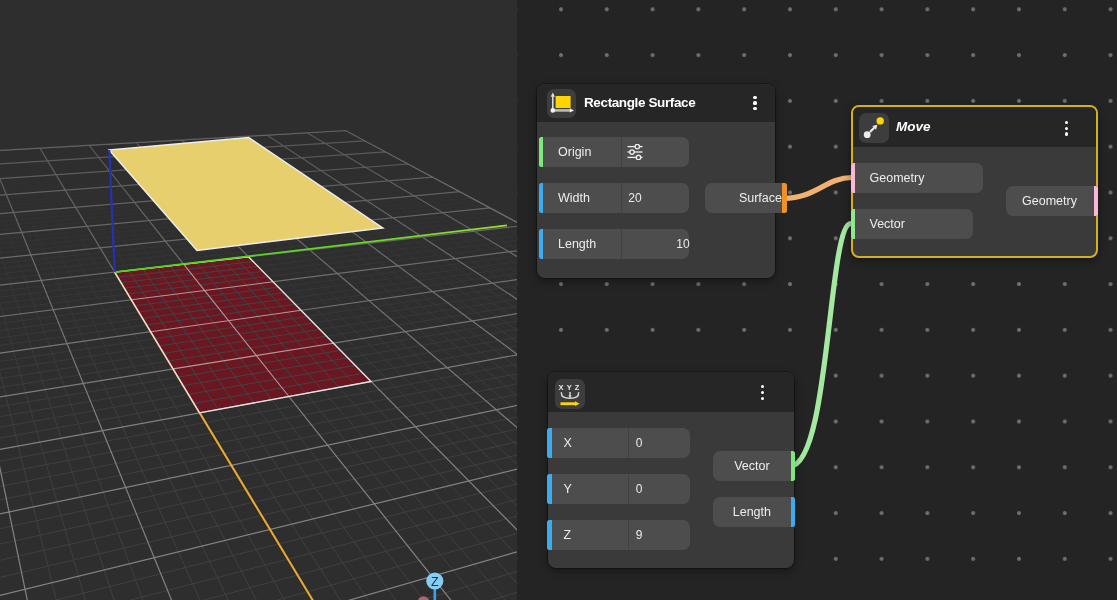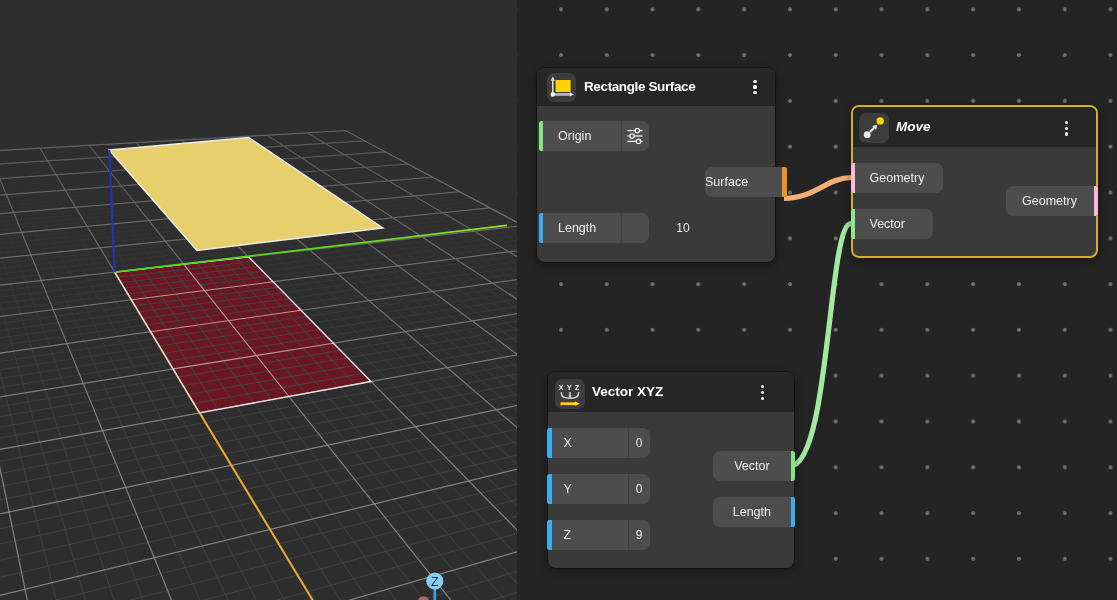--- a/index.html
+++ b/index.html
@@ -5,21 +5,21 @@
 #vp{position:absolute;left:0;top:0;width:517px;height:600px;}
 #ed{position:absolute;left:517px;top:0;width:600px;height:600px;background:#242425;
 background-image:radial-gradient(circle,#707070 0 1.5px,rgba(112,112,112,.5) 1.9px,rgba(112,112,112,0) 2.4px);
 background-size:45.8px 45.8px;background-position:21.1px -13.6px;}
 .node{position:absolute;background:#3a3a3b;border-radius:8px;box-shadow:0 0 0 1px rgba(0,0,0,.28),0 3px 9px rgba(0,0,0,.4);}
 .hdr{position:absolute;left:0;top:0;right:0;background:#262627;border-radius:8px 8px 0 0;}
 .ibox{position:absolute;background:#3d3d3e;border-radius:7px;}
 .ttl{position:absolute;color:#fff;font-weight:bold;font-size:13.5px;white-space:nowrap;}
 .dots3 .d{position:absolute;width:3.2px;height:3.2px;border-radius:50%;background:#fdfdfd;}
 .row{position:absolute;background:#4d4d4e;height:30px;}
-.irow{border-radius:3px 7px 7px 3px;}
+.irow{border-radius:3px 7px 7px 3px;padding-left:40px;}
 .orow{border-radius:7px 3px 3px 7px;}
 .bar{position:absolute;top:0;bottom:0;width:4.5px;}
 .bl{left:0;border-radius:2.5px 0 0 2.5px;}
 .br{right:0;border-radius:0 2.5px 2.5px 0;}
 .lbl{position:absolute;color:#ededed;font-size:12.5px;line-height:30px;white-space:nowrap;}
 .dvd{position:absolute;top:0;bottom:0;width:1.2px;background:#414142;}
 .val{position:absolute;top:0;color:#ebebeb;font-size:12px;line-height:30px;text-align:center;}
 .cgreen{background:#7de87c;}.cblue{background:#3cabf0;}.corange{background:#ee9227;}
 .cpink{background:#f9b8d4;}
 svg{display:block;}
@@ -83,21 +83,21 @@
 <circle cx="434.8" cy="581" r="8.6" fill="#85cdf2"></circle>
 <text x="434.8" y="585.5" font-size="12.5" fill="#12344f" text-anchor="middle">Z</text>
 </svg>
   </div>
 <div id="ed"></div>
 <svg style="position:absolute;left:0;top:0" width="1117" height="600" viewBox="0 0 1117 600" fill="none">
 <path d="M784 198.3 C816 198.3 826 177.5 852 177.5" stroke="#f2b173" stroke-width="5.2"></path>
 <path d="M790 466 C830 466 828 223.5 851 223.5" stroke="#a3e9a0" stroke-width="5.2"></path>
 </svg>
 
-<div class="node" style="left:537px;top:68px;width:238px;height:194px;">
+<div class="node" style="left:537px;top:84px;width:238px;height:194px;">
  <div class="hdr" style="height:38px;"></div>
  <div class="ibox" style="left:10px;top:4.5px;width:29px;height:29px;">
   <svg width="29" height="29" viewBox="0 0 29 29">
    <rect x="8.6" y="7" width="15" height="12" fill="#fed501"></rect>
    <line x1="5.8" y1="7.2" x2="5.8" y2="21" stroke="#e2e2e2" stroke-width="1.5"></line>
    <path d="M5.8 3.4L3.7 7.8H7.9Z" fill="#e2e2e2"></path>
    <line x1="7" y1="21.4" x2="23.5" y2="21.4" stroke="#bdbdbd" stroke-width="2.6"></line>
    <circle cx="5.8" cy="21.4" r="2.3" fill="#f2f2f2"></circle>
    <path d="M27 21.4L22.8 19.3V23.5Z" fill="#f2f2f2"></path>
   </svg>
@@ -116,29 +116,35 @@
    <g stroke="#ececec" stroke-width="1.35" fill="#4d4d4e">
    <line x1="0.5" y1="2.6" x2="15.5" y2="2.6"></line>
           <circle cx="10.3" cy="2.6" r="2.2"></circle>
    <line x1="0.5" y1="8" x2="15.5" y2="8"></line>
           <circle cx="5" cy="8" r="2.2"></circle>
    <line x1="0.5" y1="13.4" x2="15.5" y2="13.4"></line>
           <circle cx="11.5" cy="13.4" r="2.2"></circle>
    </g>
   </svg>
  </div>
+ <div class="row irow" style="left:1.5px;top:99px;width:110.5px;">
+  <div class="bar bl cblue"></div>
+      <span class="lbl" style="left:19.5px">Width</span>
+  <div class="dvd" style="left:82.5px"></div>
+      <span class="val" style="left:82.5px;width:28px;">20</span>
+ </div>
  <div class="row irow" style="left:1.5px;top:145px;width:110.5px;">
   <div class="bar bl cblue"></div>
       <span class="lbl" style="left:19.5px">Length</span>
   <div class="dvd" style="left:82.5px"></div>
       <span class="val" style="left:82.5px;width:28px;margin-left:48px;">10</span>
  </div>
  <div class="row orow" style="left:168px;top:99px;width:81.5px;">
   <div class="bar br corange"></div>
-  <span class="lbl" style="left:0;right:4.5px;text-align:left;position:absolute;">Surface</span>
+  <span class="lbl" style="left:0;right:4.5px;text-align:right;position:absolute;">Surface</span>
  </div>
 </div>
 
 <div class="node" style="left:850.5px;top:104.5px;width:247.5px;height:153.5px;border:2px solid #d4af1f;box-sizing:border-box;box-shadow:0 3px 9px rgba(0,0,0,.4);">
  <div class="hdr" style="height:40px;border-radius:6px 6px 0 0;"></div>
  <div class="ibox" style="left:6px;top:6.5px;width:30px;height:30px;">
   <svg width="30" height="30" viewBox="0 0 30 30">
    <line x1="11" y1="19" x2="15.2" y2="14.8" stroke="#ececec" stroke-width="2.2"></line>
    <path d="M18.3 11.7L13.3 12.9L17.1 16.7Z" fill="#ececec"></path>
    <circle cx="8.2" cy="21.7" r="3.4" fill="#ececec"></circle>
@@ -172,21 +178,20 @@
    <text x="3.6" y="11" font-size="7.5" font-weight="bold" fill="#e8e8e8">X</text>
    <text x="11.8" y="11" font-size="7.5" font-weight="bold" fill="#e8e8e8">Y</text>
    <text x="19.8" y="11" font-size="7.5" font-weight="bold" fill="#e8e8e8">Z</text>
    <path d="M6.3 13.2 C6.3 17.8 8.6 19.3 15 19.3 C21.4 19.3 23.7 17.8 23.7 13.2" stroke="#d9d9d9" stroke-width="1.5" fill="none"></path>
    <line x1="15" y1="13" x2="15" y2="17" stroke="#d9d9d9" stroke-width="1.5"></line>
    <path d="M15 19.2L13.4 16.4H16.6Z" fill="#d9d9d9"></path>
    <line x1="5.5" y1="24.7" x2="20.5" y2="24.7" stroke="#fed501" stroke-width="2.8"></line>
    <path d="M24.7 24.7L20 22.3V27.1Z" fill="#fed501"></path>
   </svg>
  </div>
- <div class="ttl" style="left:44px;top:0;line-height:40px;">Vector XYZ</div>
  <div class="dots3">
       <div class="d" style="left:212.9px;top:13px"></div>
       <div class="d" style="left:212.9px;top:18.9px"></div>
       <div class="d" style="left:212.9px;top:24.8px"></div>
     </div>
  <div class="row irow" style="left:-1px;top:56px;width:103px;">
   <div class="bar bl cblue"></div>
       <span class="lbl" style="left:16.5px">X</span>
   <div class="dvd" style="left:81.3px"></div>
       <span class="val" style="left:81.3px;width:21.7px;">0</span>

